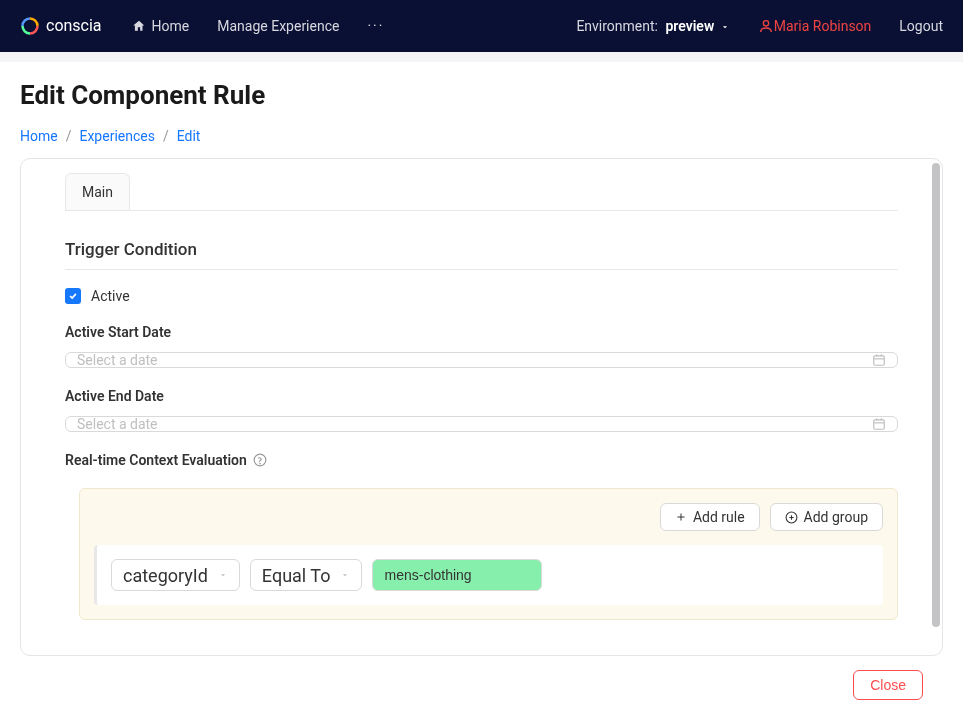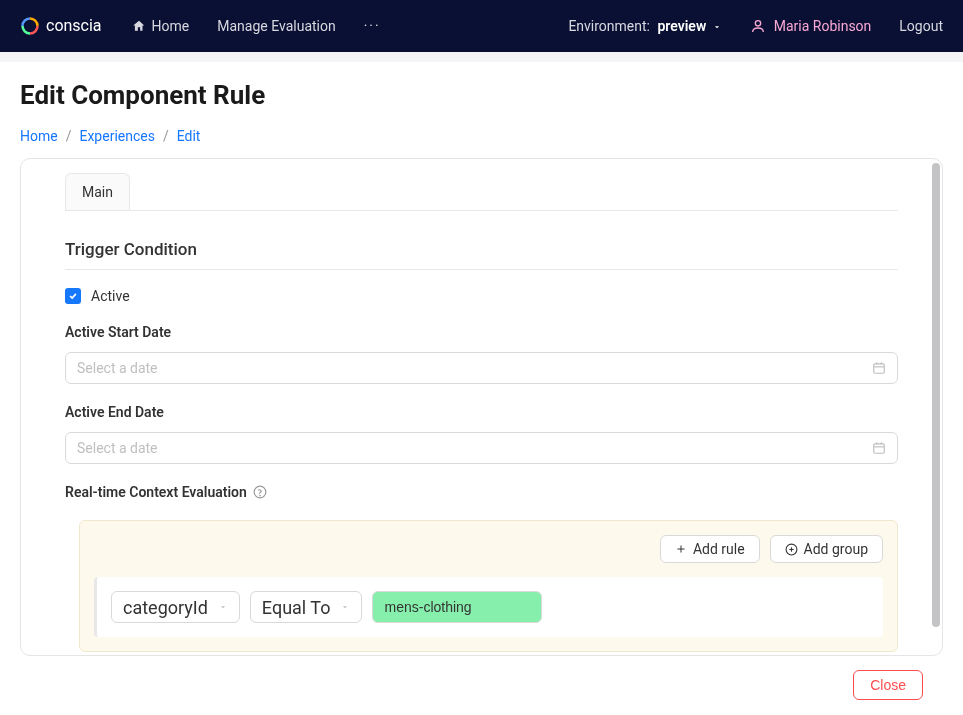--- a/index.html
+++ b/index.html
@@ -60,22 +60,21 @@
       font-size: 14px;
     }
     .env-value {
       color: #fff;
       font-weight: 600;
       margin-left: 4px;
     }
     .user-item {
       display: flex;
       align-items: center;
-      gap: 8px;
-      color: #f9a8d4;
+      color: #ef4444;
       cursor: pointer;
       justify-content: flex-end;
     }
     .logout-link {
       color: #d8d8e0;
       cursor: pointer;
     }
     .dots {
       color: #d8d8e0;
       letter-spacing: 2px;
@@ -178,21 +177,21 @@
     }
     .date-input {
       width: 100%;
       border: 1px solid #d9d9d9;
       border-radius: 6px;
       padding: 6px 11px;
       display: flex;
       align-items: center;
       justify-content: space-between;
       margin-bottom: 20px;
-      height: 32px;
+      height: 16px;
       cursor: pointer;
     }
     .date-placeholder {
       color: #bfbfbf;
       font-size: 14px;
     }
     .calendar-icon {
       color: #bfbfbf;
       width: 14px;
       height: 14px;
@@ -317,21 +316,21 @@
     <span>conscia</span>
   </div>
   <div class="nav-items">
     <div class="nav-item">
       <svg width="14" height="14" viewBox="0 0 24 24" fill="currentColor">
         <path d="M12 3l9 8h-3v9h-4v-6h-4v6H5v-9H2l10-8z"></path>
       </svg>
       <span>Home</span>
     </div>
     <div class="nav-item">
-      <span>Manage Evaluation</span>
+      <span>Manage Experience</span>
     </div>
     <div class="dots">···</div>
   </div>
   <div class="nav-right">
     <div>
       <span class="env-label">Environment:</span>
       <span class="env-value">preview</span>
       <svg width="10" height="10" viewBox="0 0 24 24" fill="#fff" style="margin-left:2px;vertical-align:middle">
         <path d="M7 10l5 5 5-5z"></path>
       </svg>

